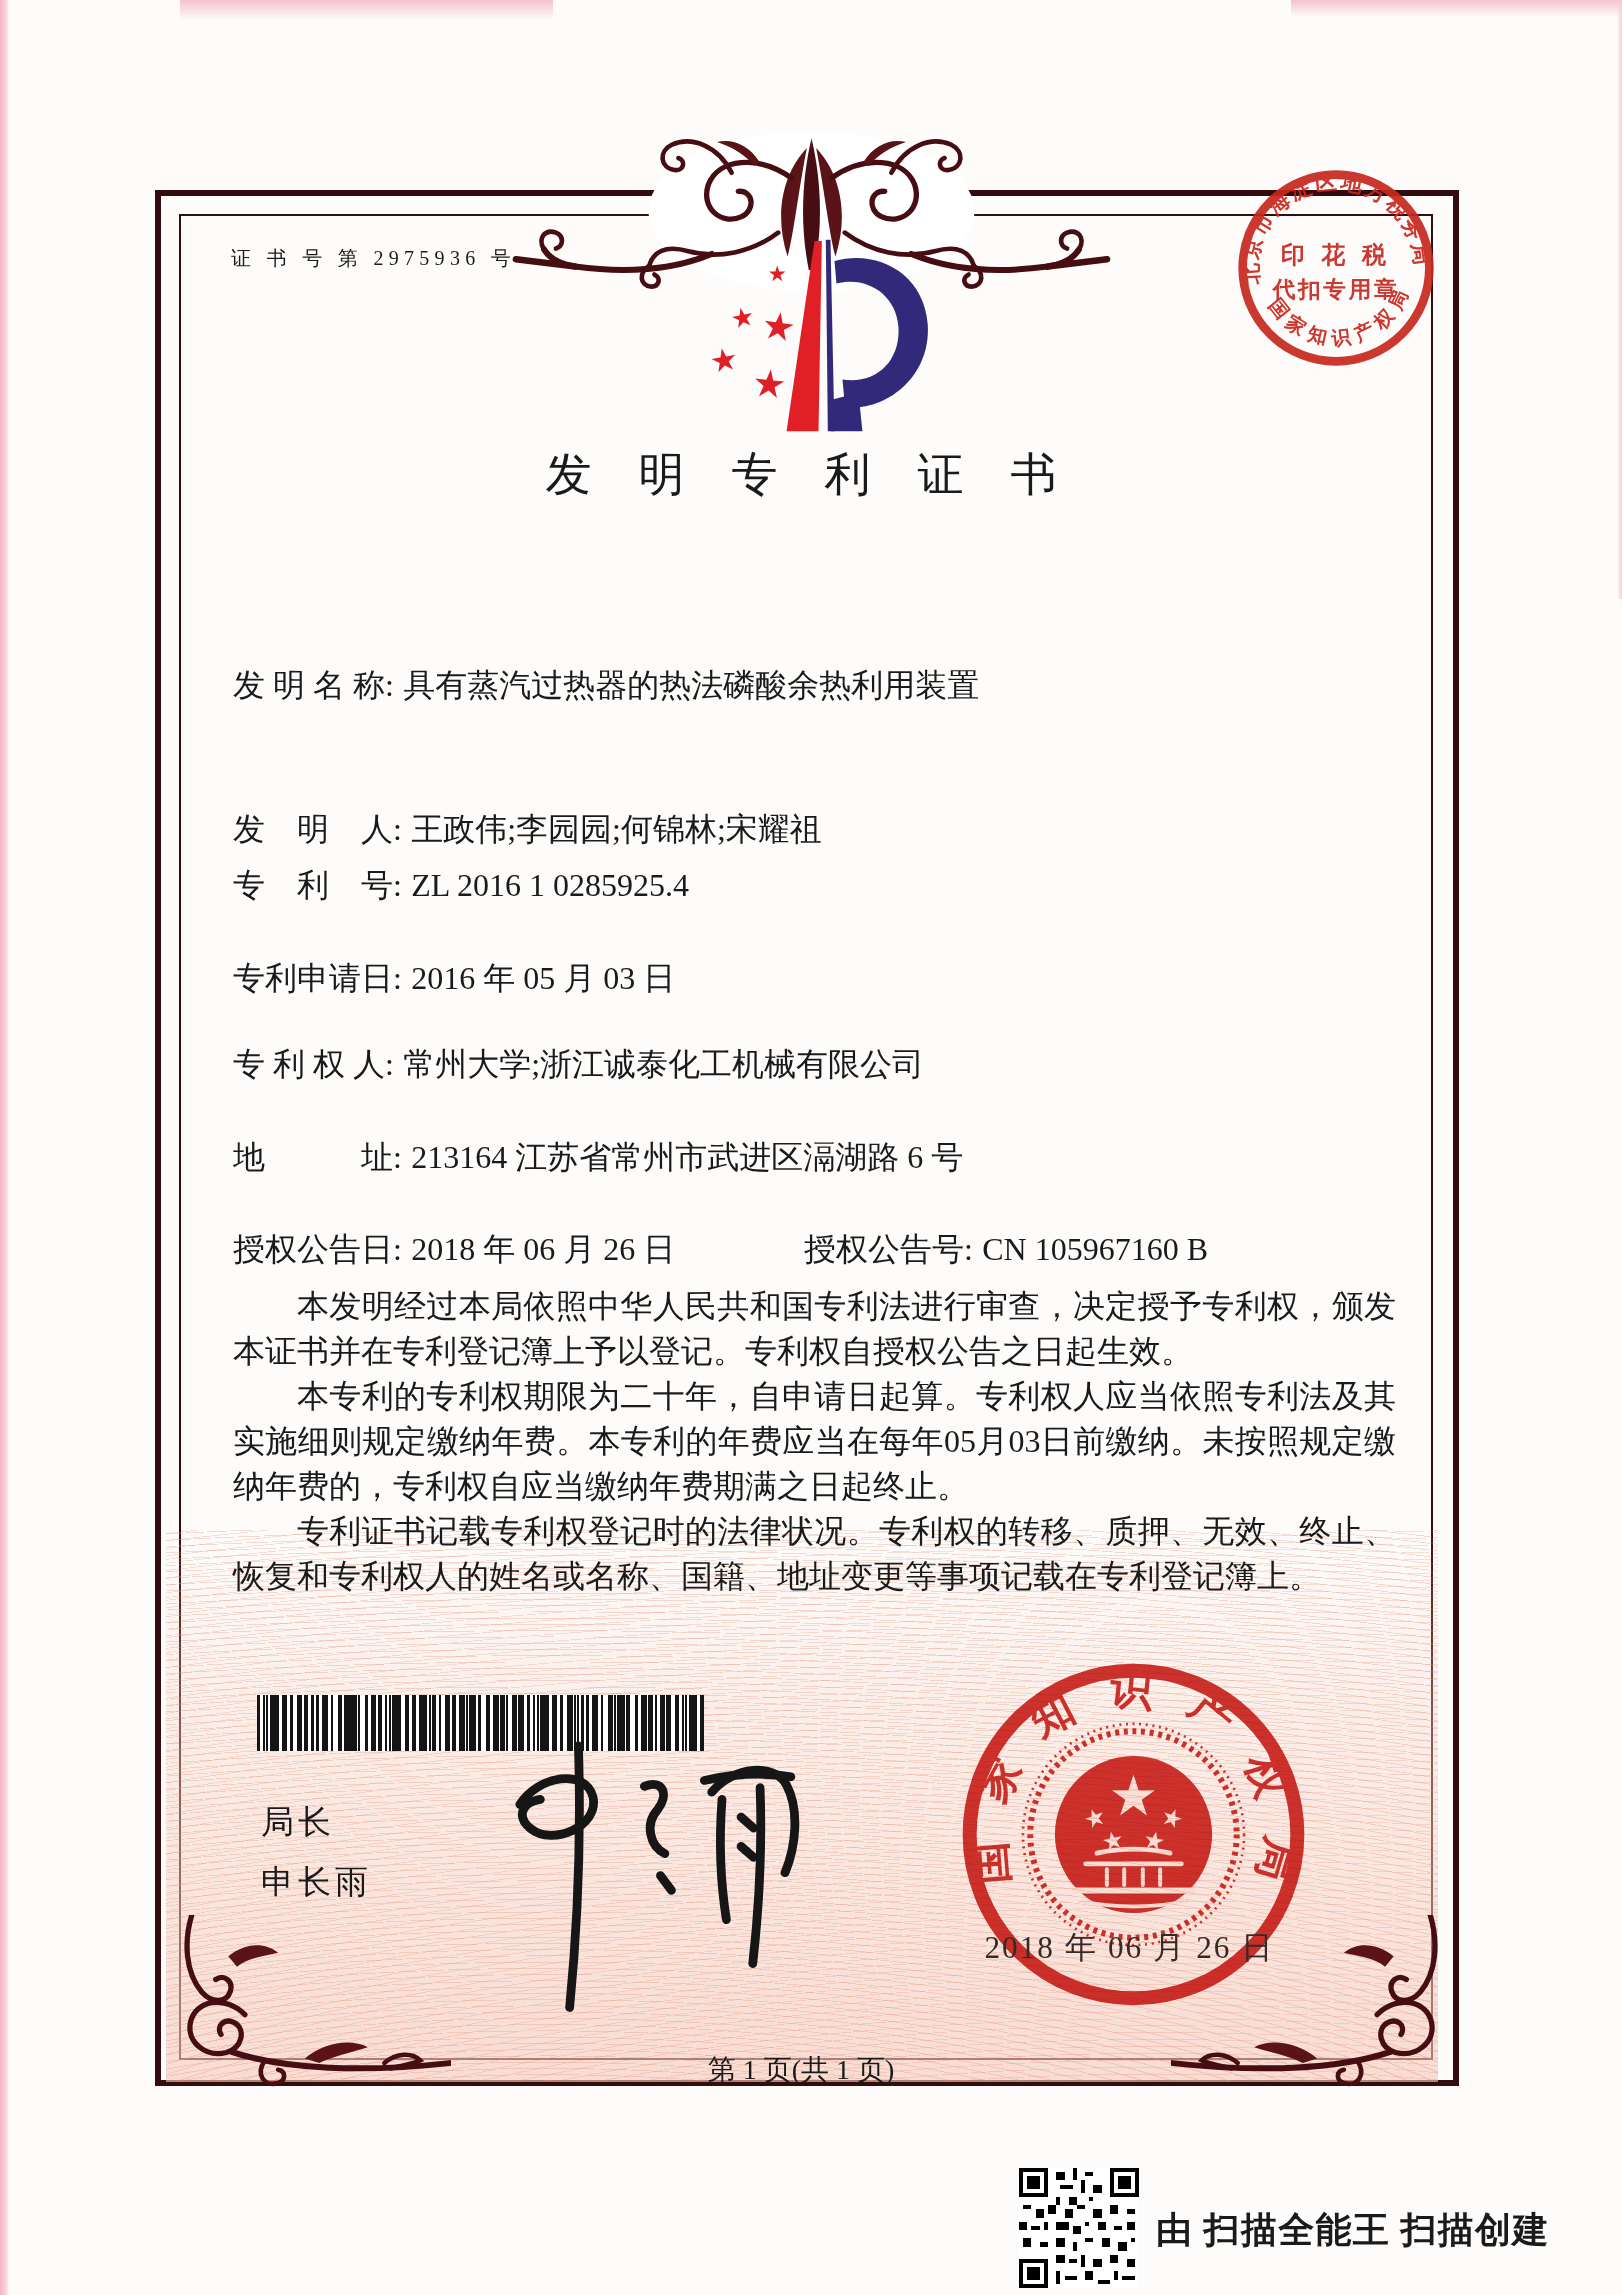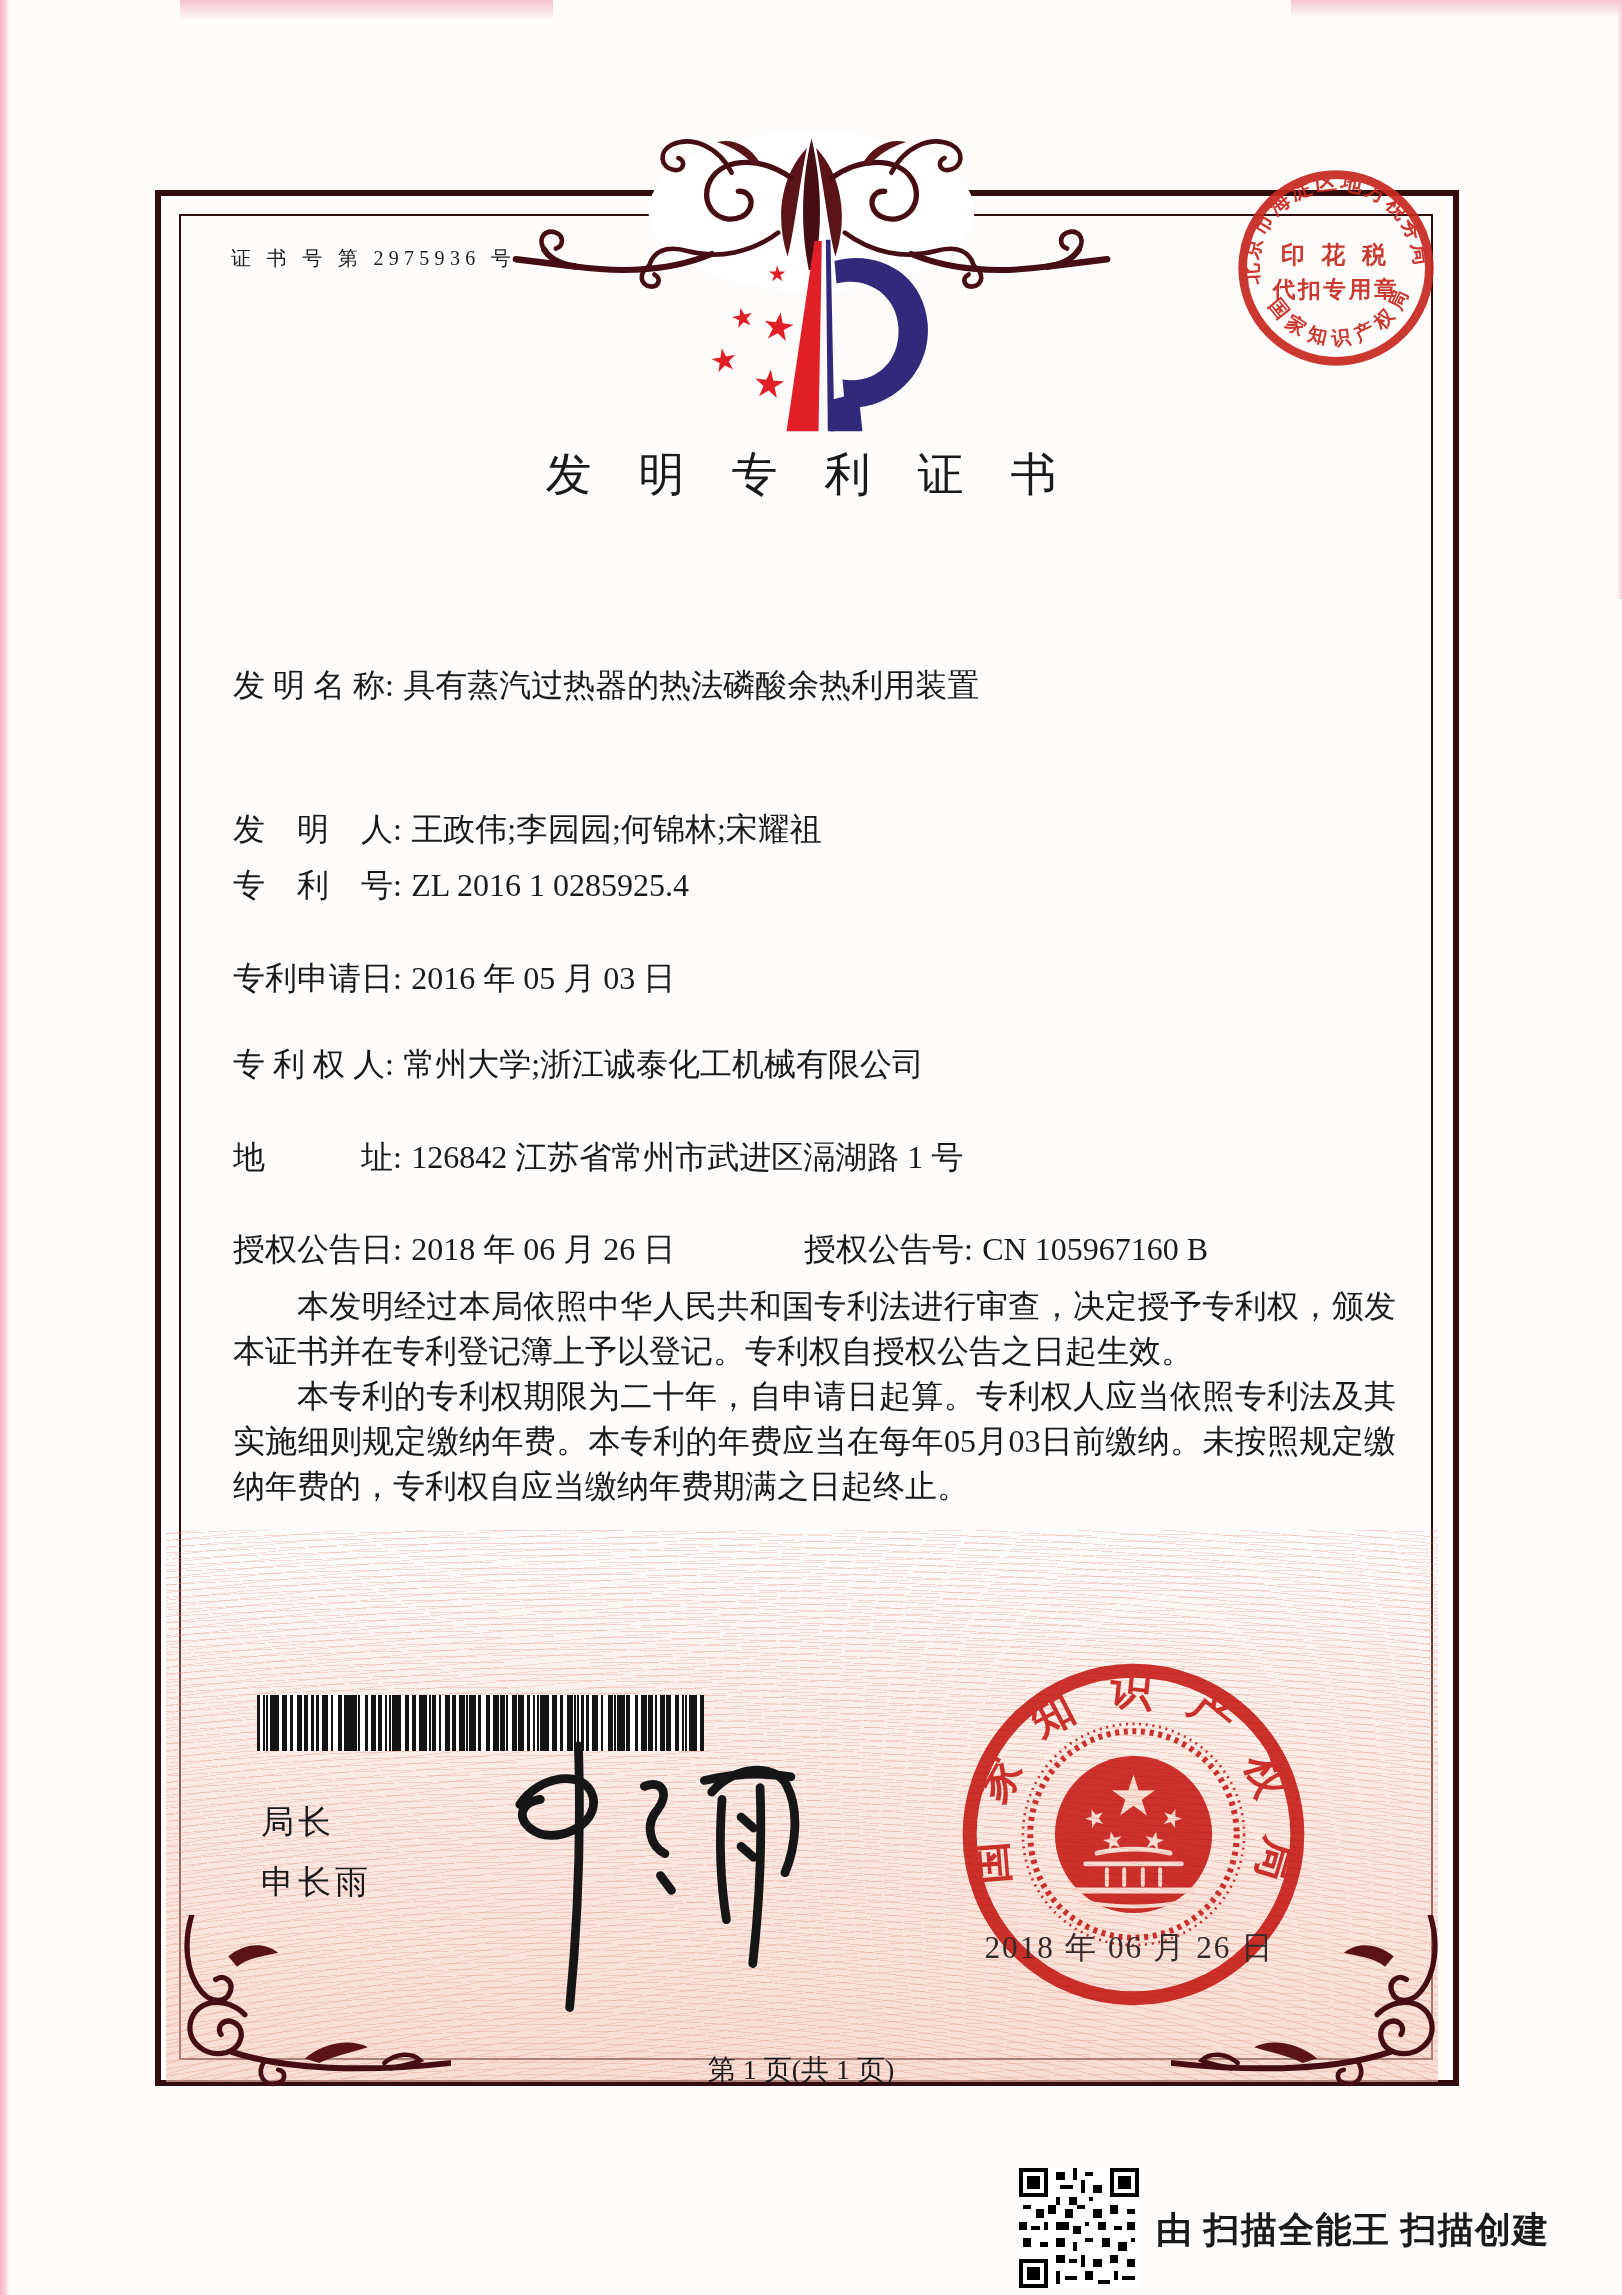--- a/index.html
+++ b/index.html
@@ -129,29 +129,30 @@
   <text x="0" y="44" text-anchor="middle" font-size="34" font-weight="bold" fill="#c7281e" letter-spacing="4" font-family="Liberation Serif, DejaVu Serif, serif">代扣专用章</text>
 </svg>
 
 <div class="abs title">发明专利证书</div>
 
 <div class="abs row" style="top:664px"><span class="lab">发 明 名 称:</span><span class="val">具有蒸汽过热器的热法磷酸余热利用装置</span></div>
 <div class="abs row" style="top:808px"><span class="lab">发　明　人:</span><span class="val">王政伟;李园园;何锦林;宋耀祖</span></div>
 <div class="abs row" style="top:864px"><span class="lab">专　利　号:</span><span class="val">ZL 2016 1 0285925.4</span></div>
 <div class="abs row" style="top:957px"><span class="lab">专利申请日:</span><span class="val">2016 年 05 月 03 日</span></div>
 <div class="abs row" style="top:1043px"><span class="lab">专 利 权 人:</span><span class="val">常州大学;浙江诚泰化工机械有限公司</span></div>
-<div class="abs row" style="top:1136px"><span class="lab">地　　　址:</span><span class="val">126842 江苏省常州市武进区滆湖路 1 号</span></div>
+<div class="abs row" style="top:1136px"><span class="lab">地　　　址:</span><span class="val">213164 江苏省常州市武进区滆湖路 6 号</span></div>
 <div class="abs row" style="top:1228px">
   <span><span class="lab">授权公告日:</span><span class="val">2018 年 06 月 26 日</span></span>
   <span class="pair2"><span class="lab">授权公告号:</span><span class="val">CN 105967160 B</span></span>
 </div>
 
 <div class="abs body-text">
   <p>本发明经过本局依照中华人民共和国专利法进行审查，决定授予专利权，颁发本证书并在专利登记簿上予以登记。专利权自授权公告之日起生效。</p>
   <p>本专利的专利权期限为二十年，自申请日起算。专利权人应当依照专利法及其实施细则规定缴纳年费。本专利的年费应当在每年05月03日前缴纳。未按照规定缴纳年费的，专利权自应当缴纳年费期满之日起终止。</p>
+  <p>专利证书记载专利权登记时的法律状况。专利权的转移、质押、无效、终止、恢复和专利权人的姓名或名称、国籍、地址变更等事项记载在专利登记簿上。</p>
 </div>
 
 <div class="abs barcode"></div>
 
 <div class="abs sig-title">局长</div>
 <div class="abs sig-name">申长雨</div>
 
 <svg class="abs" style="left:466px;top:1735px;" width="386" height="293" viewBox="0 0 520 400">
   <g stroke="#161616" stroke-width="12" fill="none" stroke-linecap="round" stroke-linejoin="round">
     <path d="M70,95 C95,55 160,45 170,85 C178,125 115,152 85,128 C65,112 72,92 98,88"></path>

